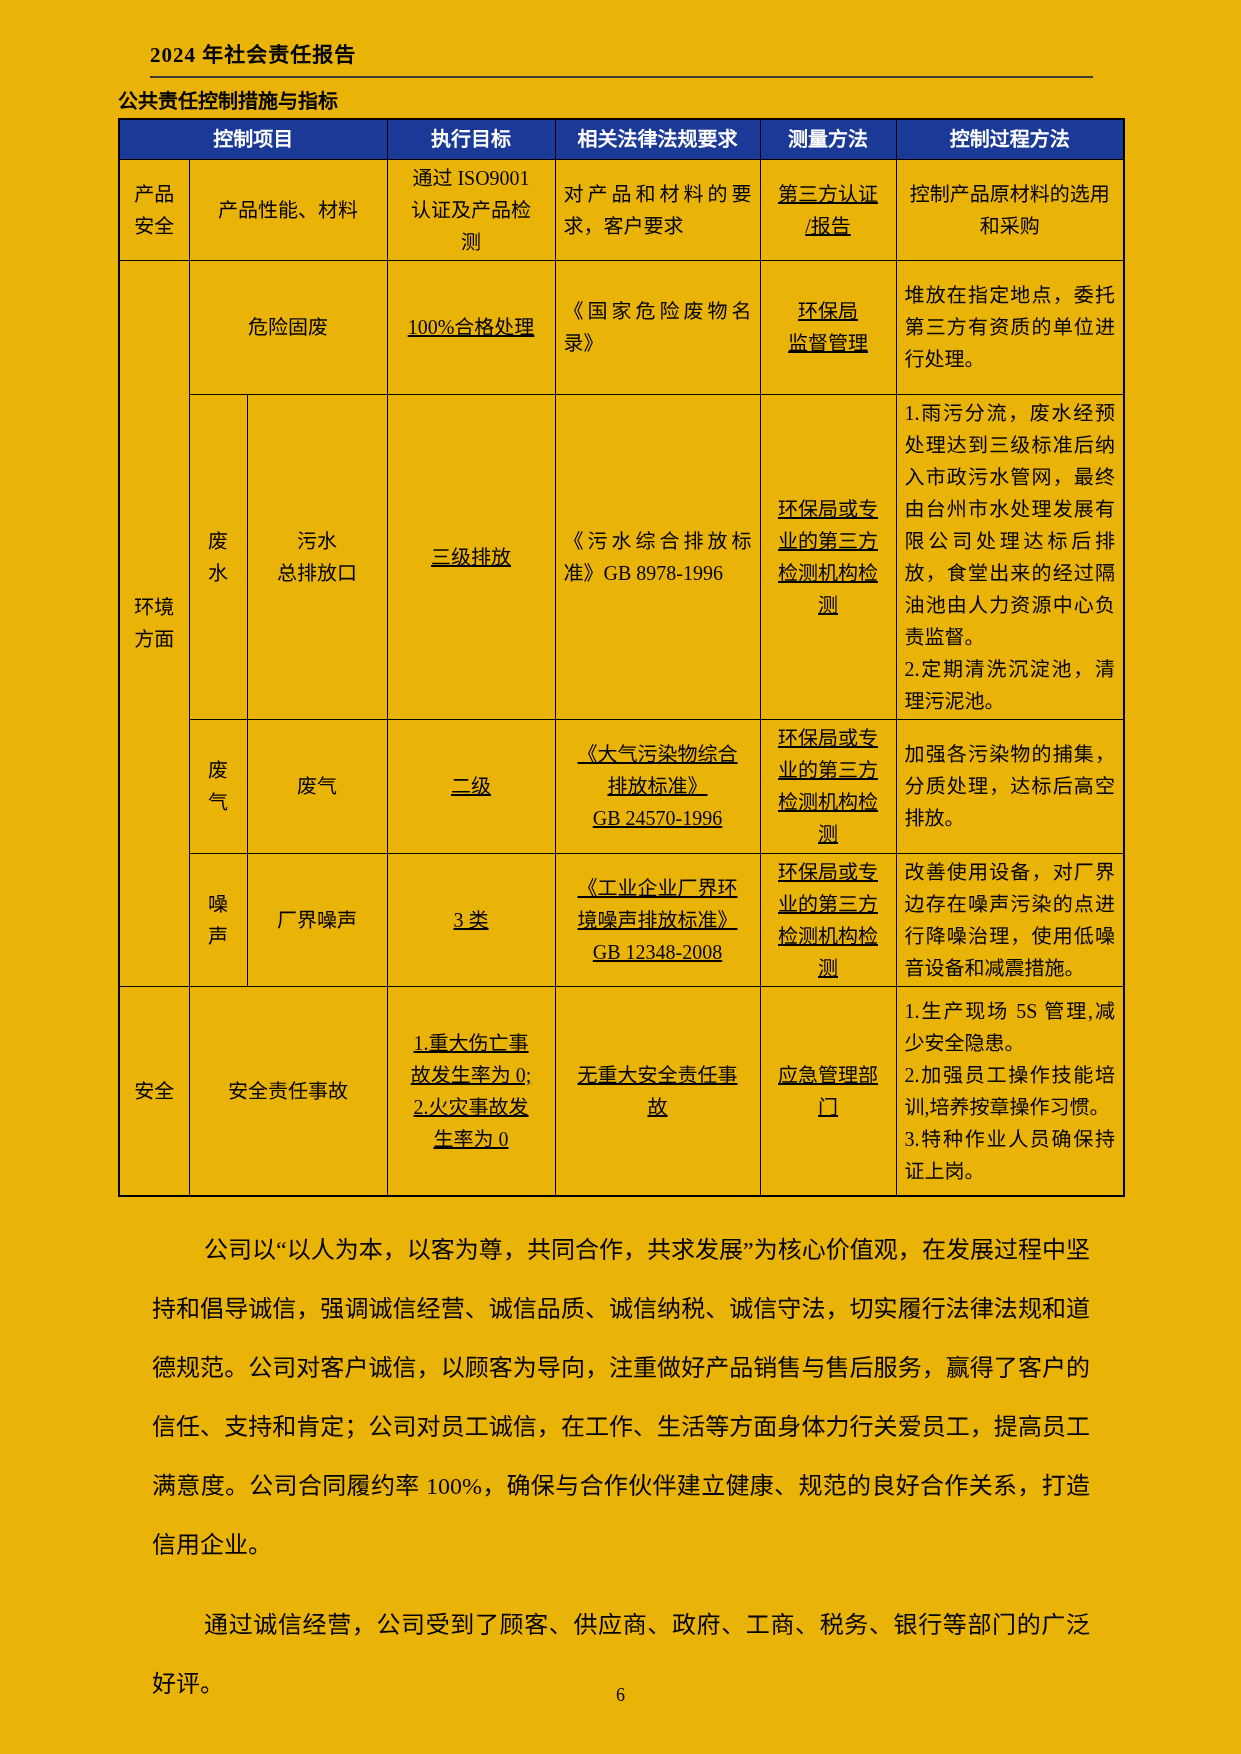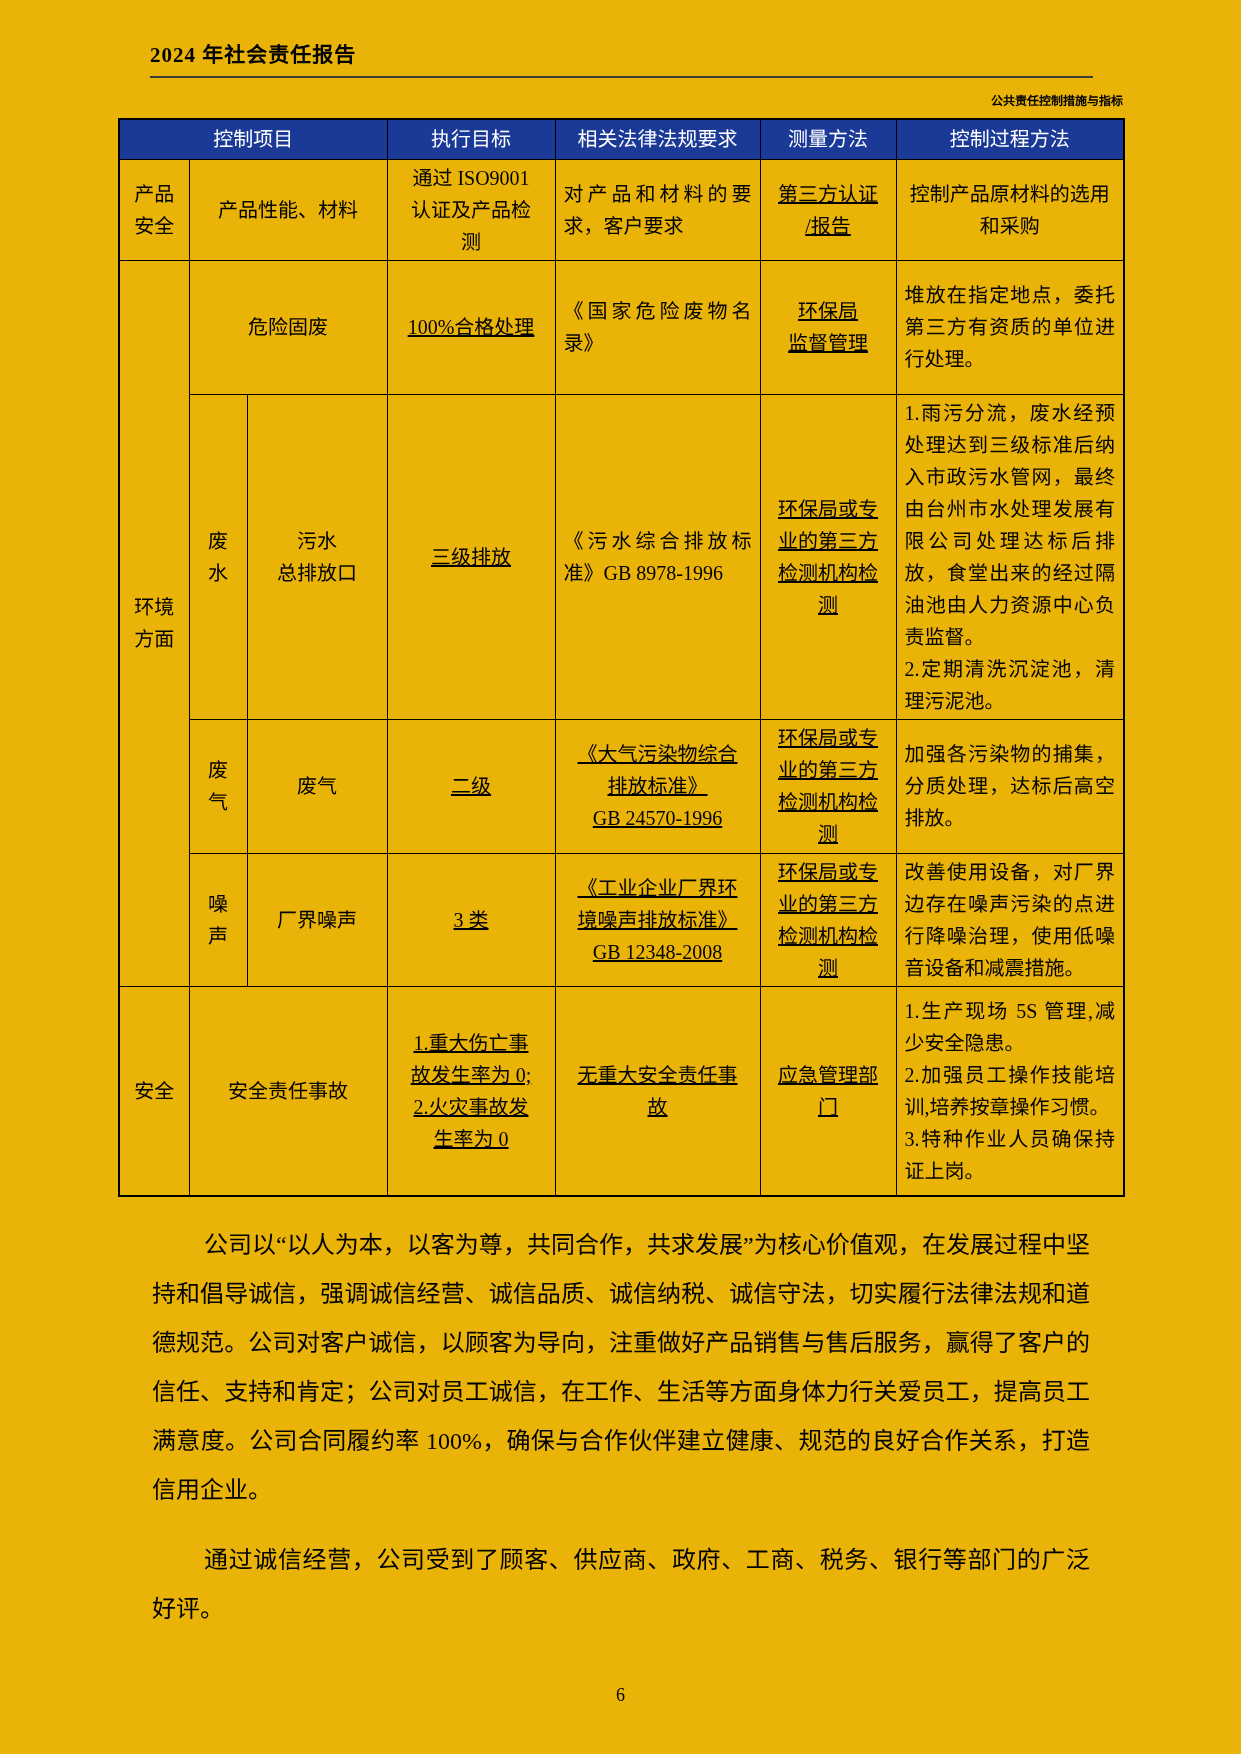--- a/index.html
+++ b/index.html
@@ -22,22 +22,22 @@
     padding-bottom: 7px;
   }
   .doc-header-title {
     font-size: 21px;
     font-weight: bold;
     line-height: 27px;
     letter-spacing: 1px;
   }
   
   .table-title {
-    text-align: right;
-    font-size: 12px;
+    text-align: left;
+    font-size: 20px;
     font-weight: bold;
     line-height: 26px;
     margin: 10px 0 4px 0;
   }
   
   table.ctrl {
     width: 1005px;
     table-layout: fixed;
     border-collapse: collapse;
     border: 2px solid #000000;
@@ -50,41 +50,41 @@
     padding: 2px 8px;
     vertical-align: middle;
     white-space: pre-line;
     overflow: hidden;
     box-sizing: border-box;
     font-weight: normal;
   }
   table.ctrl th {
     background: #1b3a97;
     color: #ffffff;
-    font-weight: normal;
+    font-weight: bold;
     text-align: center;
     height: 40px;
     line-height: 24px;
     padding: 2px 4px;
     border-color: #000000;
   }
   tr.r-product   { height: 96px;  }
   tr.r-hazwaste  { height: 134px; }
   tr.r-wastewater{ height: 325px; }
   tr.r-wastegas  { height: 134px; }
   tr.r-noise     { height: 124px; }
   tr.r-safety    { height: 210px; }
   td.c { text-align: center; }
   td.l { text-align: center; text-decoration: underline; }
   td.j { text-align: justify; }
   
   .body-text {
     margin: 24px 33px 0 34px;
     font-size: 24px;
-    line-height: 49px;
+    line-height: 59px;
     text-align: justify;
   }
   .body-text p { margin: 0; text-indent: 52px; }
   .body-text p + p { margin-top: 21px; }
   
   .page-number {
     position: absolute;
     left: 0; right: 0;
     bottom: 48px;
     text-align: center;

